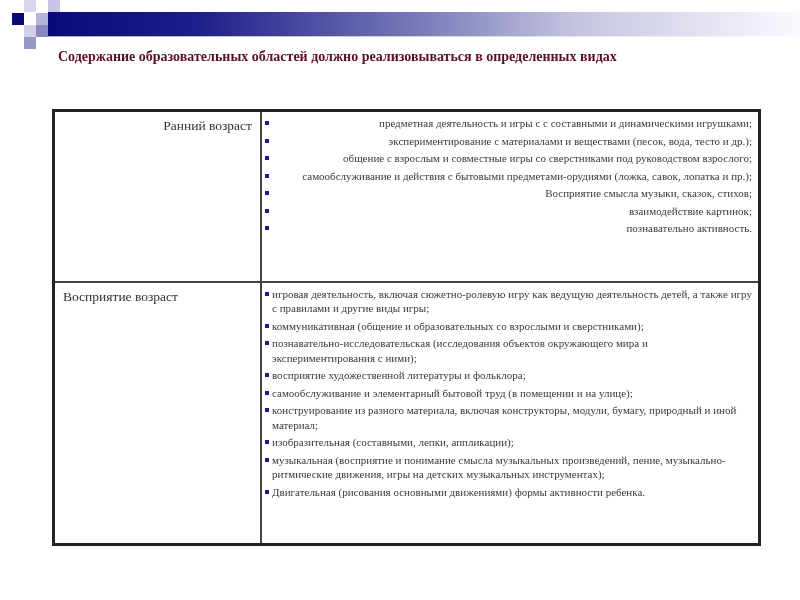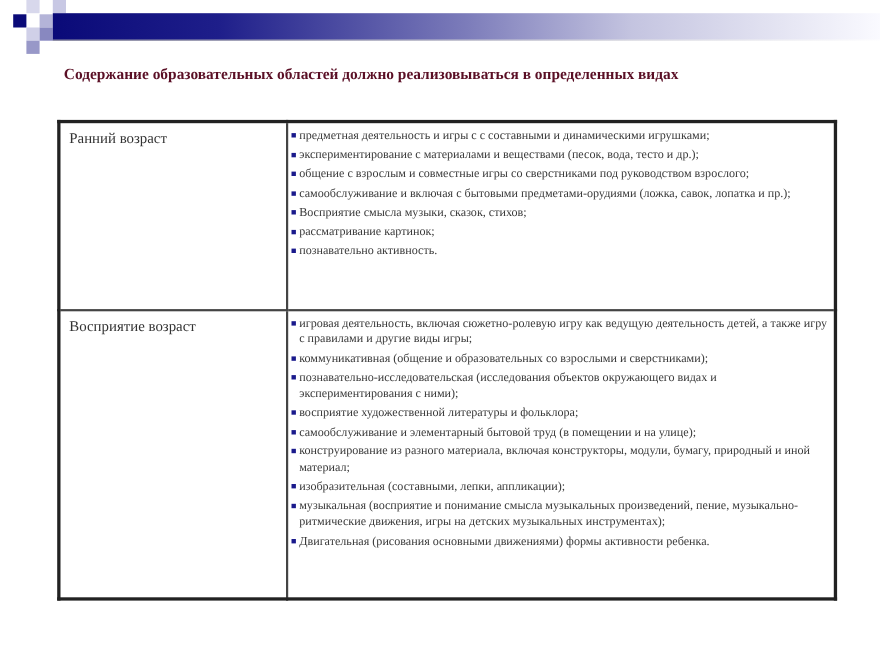--- a/index.html
+++ b/index.html
@@ -2,29 +2,29 @@
 <html><head>
 <meta charset="utf-8">
 <style>
   html,body{margin:0;padding:0;background:#fff;}
   body{width:800px;height:600px;position:relative;overflow:hidden;font-family:"Liberation Serif","DejaVu Serif",serif;}
   .deco{position:absolute;}
   .sq{position:absolute;}
   .bar{position:absolute;left:48px;top:12px;width:752px;height:25px;
        background:linear-gradient(to right,#0a0a78 0%,#1e1e8a 20%,#7c7cba 50%,#c4c4e0 70%,#fafaff 100%);}
   .bar-line{position:absolute;left:48px;top:36px;width:752px;height:1px;background:linear-gradient(to right,#aaa,#fff);}
-  .title{position:absolute;left:58px;top:60px;width:700px;color:#5a0f25;font-weight:bold;font-size:14px;line-height:17px;}
+  .title{position:absolute;left:58px;top:48px;width:700px;color:#5a0f25;font-weight:bold;font-size:14px;line-height:17px;}
   .title .l2{display:block;padding-left:6px;}
   table.main{position:absolute;left:52px;top:109px;width:709px;height:437px;border-collapse:collapse;border:3px solid #222;}
   table.main td{border:2px solid #444;vertical-align:top;}
   td.age{width:189px;padding:6px 8px;font-size:13.5px;color:#333;}
   td.list{padding:4px 6px 16px 2px;font-size:11px;line-height:14.5px;color:#3a3a3a;}
   .item{position:relative;padding-left:8px;margin-bottom:3px;}
   .item .b{position:absolute;left:1px;top:5px;width:4px;height:4px;background:#1a1a8c;}
-  tr.r1{height:171px;}
+  tr.r1{height:171px;text-align:right;}
 </style>
 </head>
 <body>
 
 <div class="deco">
   <div class="sq" style="left:24px;top:0;width:12px;height:12px;background:#d8d8ec;"></div>
   <div class="sq" style="left:12px;top:13px;width:12px;height:12px;background:#0a0a78;"></div>
   <div class="sq" style="left:48px;top:0;width:12px;height:12px;background:#c8c8e4;"></div>
   <div class="sq" style="left:36px;top:13px;width:12px;height:12px;background:#b4b4d8;"></div>
   <div class="sq" style="left:24px;top:25px;width:12px;height:12px;background:#d0d0e8;"></div>
@@ -39,32 +39,32 @@
 </div>
 
 <table class="main">
   <tbody>
       <tr class="r1">
     <td class="age">Ранний возраст</td>
     <td class="list">
       <div class="item"><span class="b"></span><span>предметная деятельность  и игры с с составными и динамическими игрушками;</span></div>
       <div class="item"><span class="b"></span><span>экспериментирование с материалами и веществами (песок, вода, тесто и др.);</span></div>
       <div class="item"><span class="b"></span><span> общение  с взрослым и совместные игры со сверстниками под руководством взрослого;</span></div>
-      <div class="item"><span class="b"></span><span>самообслуживание и включая с бытовыми предметами-орудиями (ложка, савок, лопатка и пр.);</span></div>
+      <div class="item"><span class="b"></span><span>самообслуживание и действия с бытовыми предметами-орудиями (ложка, савок, лопатка и пр.);</span></div>
       <div class="item"><span class="b"></span><span>Восприятие смысла музыки, сказок, стихов;</span></div>
-      <div class="item"><span class="b"></span><span> рассматривание картинок;</span></div>
+      <div class="item"><span class="b"></span><span> взаимодействие картинок;</span></div>
       <div class="item"><span class="b"></span><span>познавательно активность.</span></div>
     </td>
   </tr>
   <tr>
     <td class="age">Восприятие возраст</td>
     <td class="list">
       <div class="item"><span class="b"></span><span>игровая деятельность, включая сюжетно-ролевую игру как ведущую деятельность детей, а также игру с правилами и другие виды игры;</span></div>
       <div class="item"><span class="b"></span><span>коммуникативная (общение и образовательных со взрослыми и сверстниками);</span></div>
-      <div class="item"><span class="b"></span><span>познавательно-исследовательская (исследования объектов окружающего видах и экспериментирования с ними);</span></div>
+      <div class="item"><span class="b"></span><span>познавательно-исследовательская (исследования объектов окружающего мира и экспериментирования с ними);</span></div>
       <div class="item"><span class="b"></span><span>восприятие художественной литературы и фольклора;</span></div>
       <div class="item"><span class="b"></span><span>самообслуживание и элементарный бытовой труд (в помещении и на улице);</span></div>
       <div class="item"><span class="b"></span><span>конструирование из разного материала, включая конструкторы, модули, бумагу, природный и иной материал;</span></div>
       <div class="item"><span class="b"></span><span> изобразительная (составными, лепки, аппликации);</span></div>
       <div class="item"><span class="b"></span><span>музыкальная (восприятие и понимание смысла музыкальных произведений, пение, музыкально-ритмические движения, игры на детских музыкальных инструментах);</span></div>
       <div class="item"><span class="b"></span><span>Двигательная (рисования основными движениями) формы активности ребенка.</span></div>
     </td>
   </tr>
 </tbody>
   </table>

